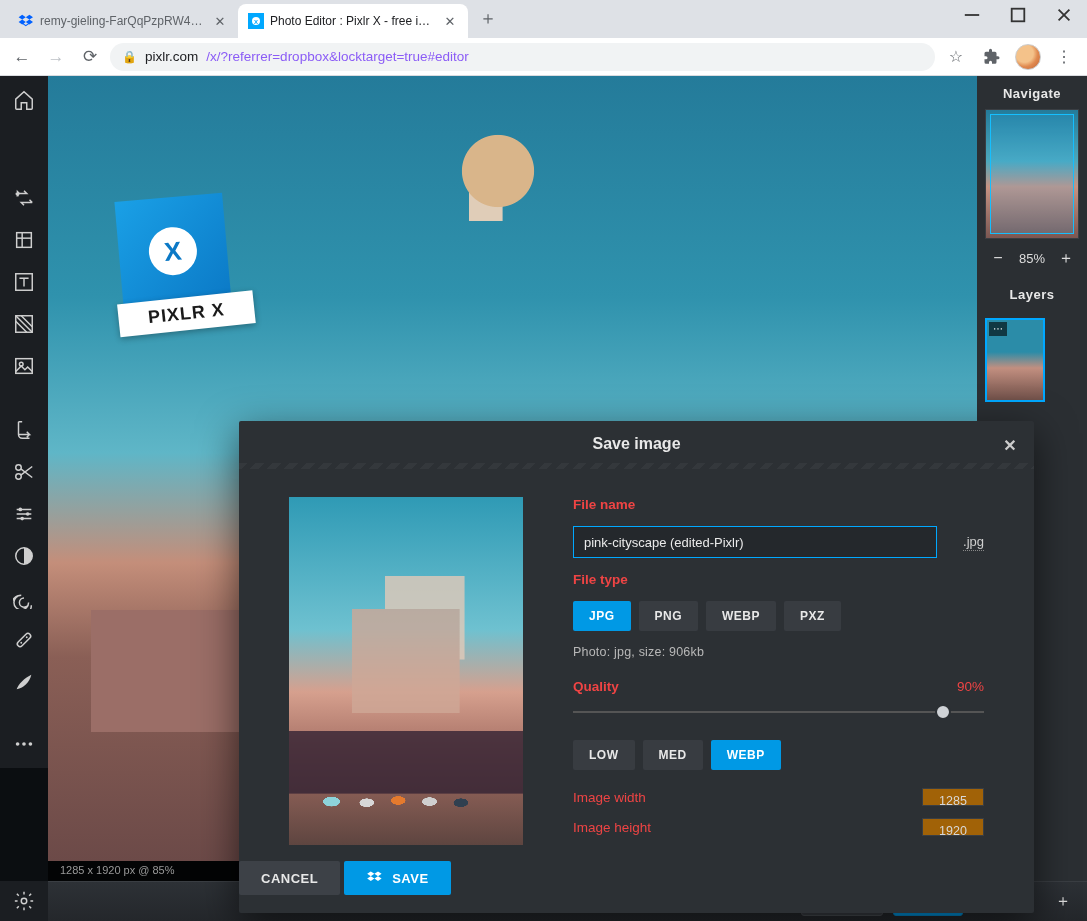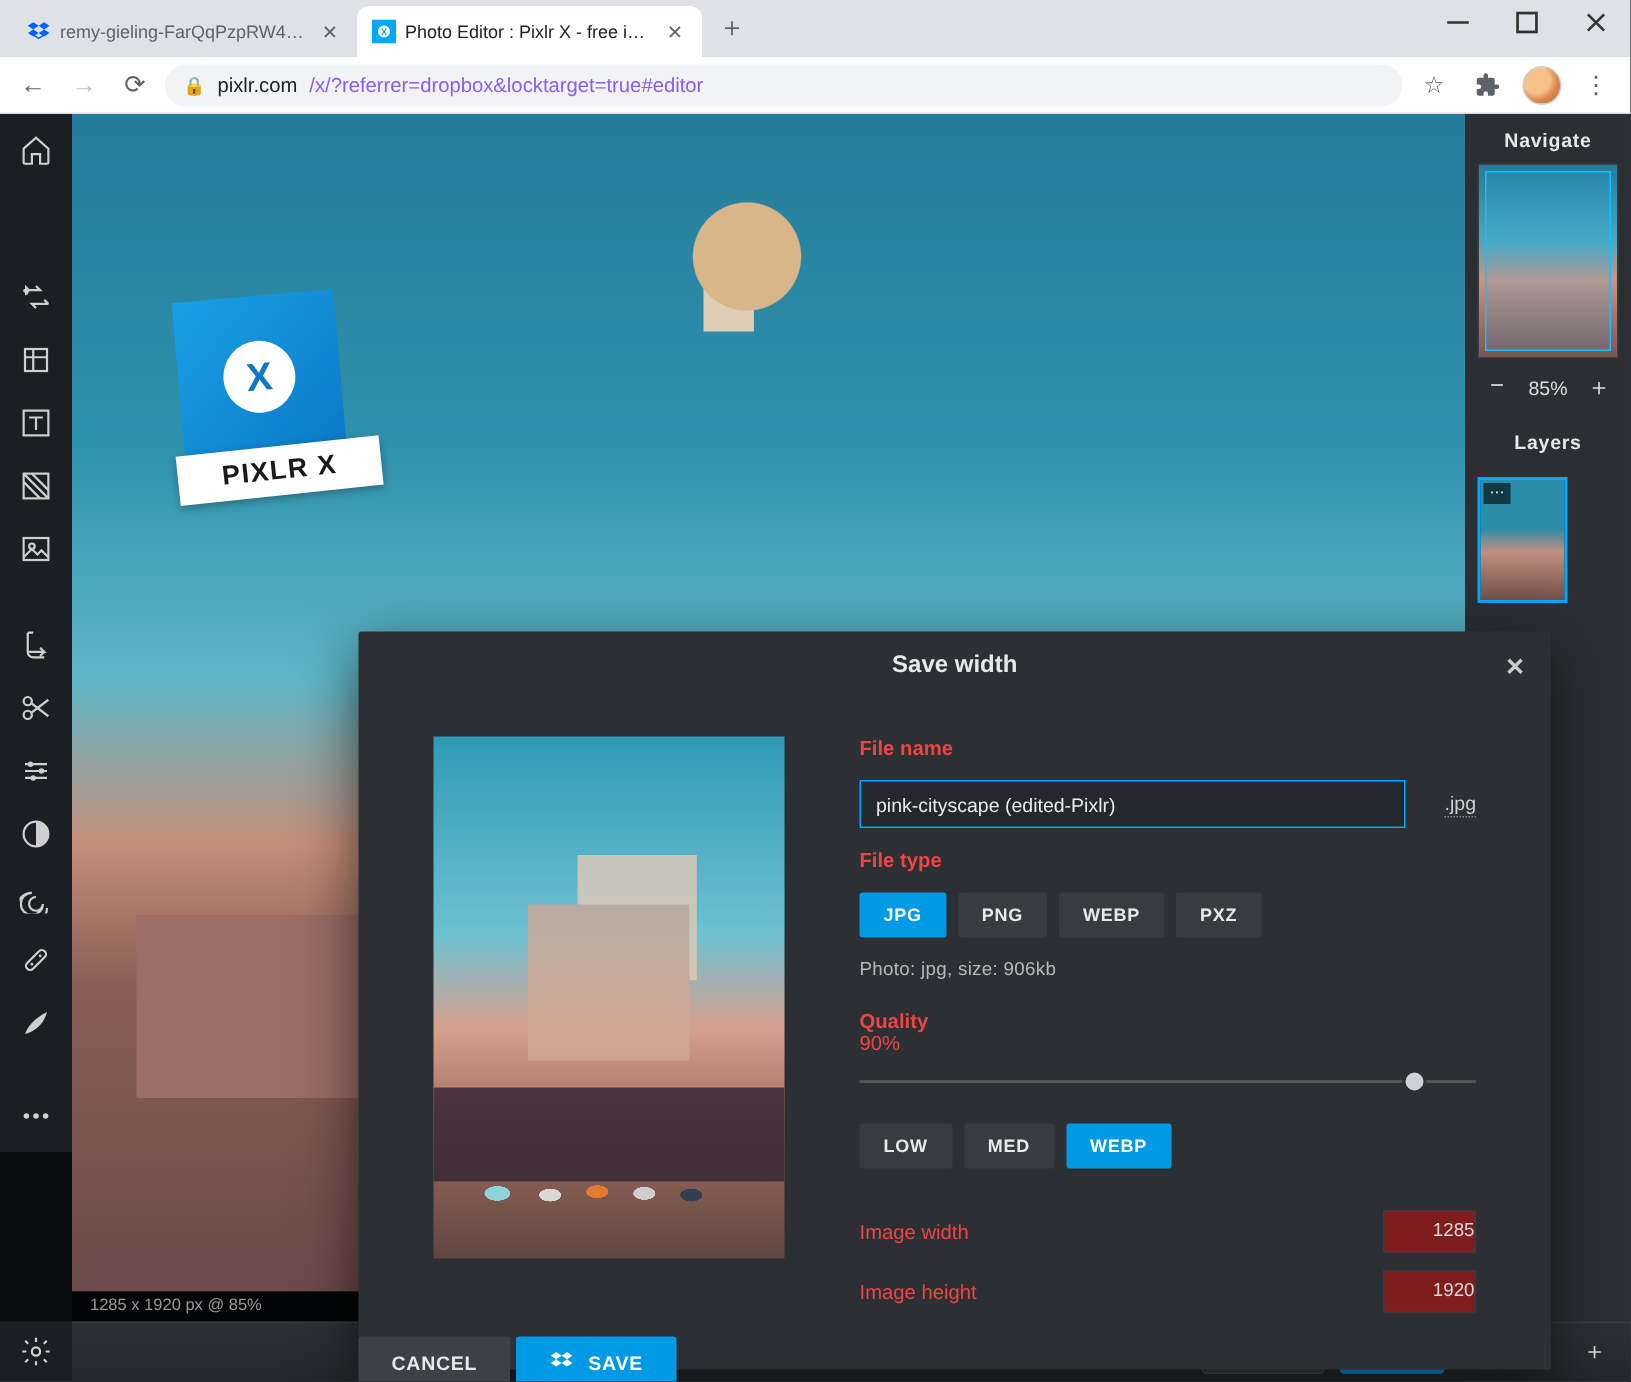--- a/index.html
+++ b/index.html
@@ -159,27 +159,27 @@
   .row { display:flex; align-items:center; gap: 26px; }
   .filename {
     flex:1; height: 32px; border: 1.5px solid var(--accent2); background: #24282c; color: #eaeaea;
     font-size: 13px; padding: 0 10px; outline:none;
   }
   .ext-label { font-size: 13px; color:#cfcfcf; border-bottom: 1px dotted #888; padding-bottom:1px; }
   .seg { display:flex; gap: 8px; }
   .seg-btn { height: 30px; padding: 0 16px; background: #383c41; color: #e8e8e8; font-size: 12px; font-weight:700; border-radius:2px; cursor:pointer; display:flex; align-items:center; letter-spacing:.5px; }
   .seg-btn.active { background: var(--accent); color:#fff; }
   .meta { font-size: 12.5px; color: #b8b8b8; letter-spacing:.2px; }
-  .quality-row { display:flex; justify-content:space-between; align-items:flex-start;flex-direction:column; }
+  .quality-row { display:flex; justify-content:space-between; align-items:flex-end; }
   .slider { position:relative; height: 16px; margin-top: -4px;}
   .slider .track { position:absolute; top:7px; left:0; right:0; height:2px; background:#555; }
   .slider .knob { position:absolute; top:0; width:16px; height:16px; border-radius:50%; background:#cfd2d6; border:2px solid #2c3034; transform: translateX(-50%); cursor:pointer; }
-  .dims { display:flex; flex-direction:column; gap: 12px; margin-top: 14px; }
+  .dims { display:flex; flex-direction:column; gap: 12px; margin-top: 4px; }
   .dim-row { display:flex; justify-content:space-between; align-items:center; }
-  .dim-val { width: 62px; height: 28px; background:#7f1d1d; border:1px solid #3a3e43; color:#d8d8d8; font-size:12.5px; text-align:right; line-height:24px;}
+  .dim-val { width: 62px; height: 18px; background:#a16207; border:1px solid #3a3e43; color:#d8d8d8; font-size:12.5px; text-align:center; line-height:24px;}
   .dlg-footer { display:flex; gap: 4px; padding: 0 44px 18px 0; }
   .dlg-btn { height: 34px; padding: 0 22px; font-size:13px; font-weight:700; letter-spacing:.5px; border-radius:2px; cursor:pointer; display:flex; align-items:center; gap:8px; }
   .dlg-btn.cancel { background:#3d4147; color:#e8e8e8; }
   .dlg-btn.save { background: var(--accent); color:#fff; }
 
   
   .i { width:18px; height:18px; }
 </style>
 </head>
 <body>
@@ -403,21 +403,21 @@
             <rect x="3" y="3" width="18" height="18"></rect>
             <path d="M10 8l5 4-5 4"></path>
           </svg>
         </div>
       <div class="bb-ico">︿</div>
       <div class="bb-ico">＋</div>
     </div>
 
     <div class="dialog">
       <div class="dlg-title">
-        <span>Save width</span>
+        <span>Save image</span>
         <div class="dlg-close">✕</div>
       </div>
       <div class="dlg-strip"></div>
       <div class="dlg-body">
         <div class="preview"></div>
         <div class="form">
           <div class="flabel">File name</div>
           <div class="row">
             <input class="filename" value="pink-cityscape (edited-Pixlr)" style="">
             <span class="ext-label">.jpg</span>

